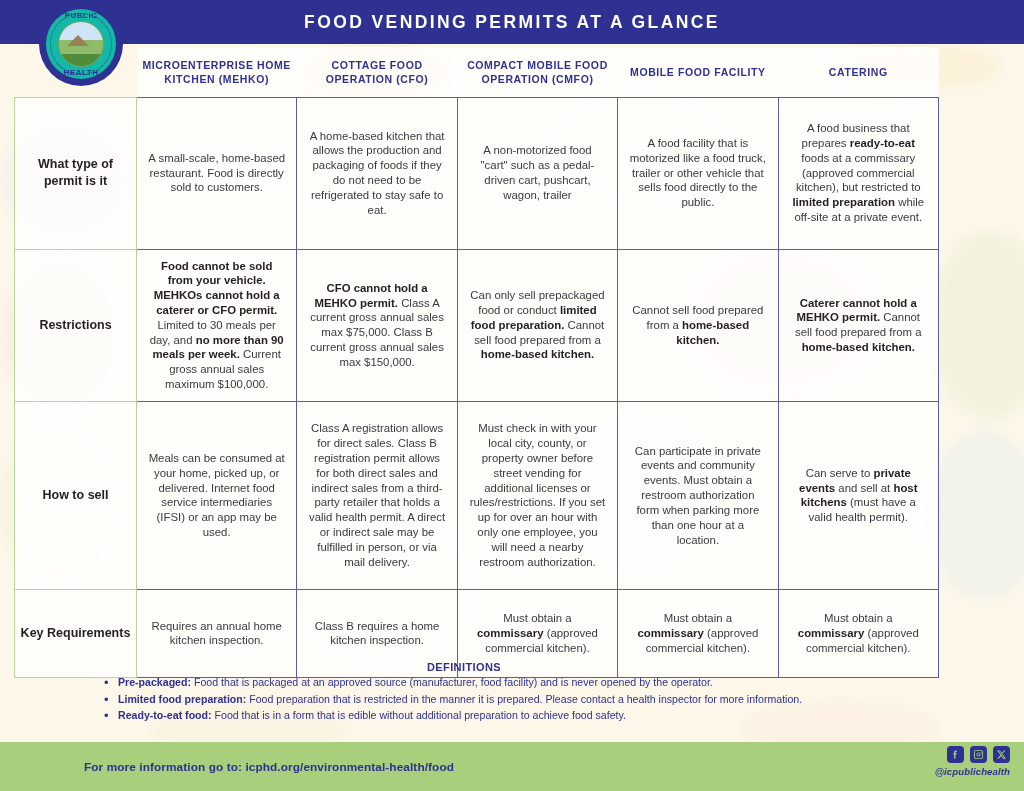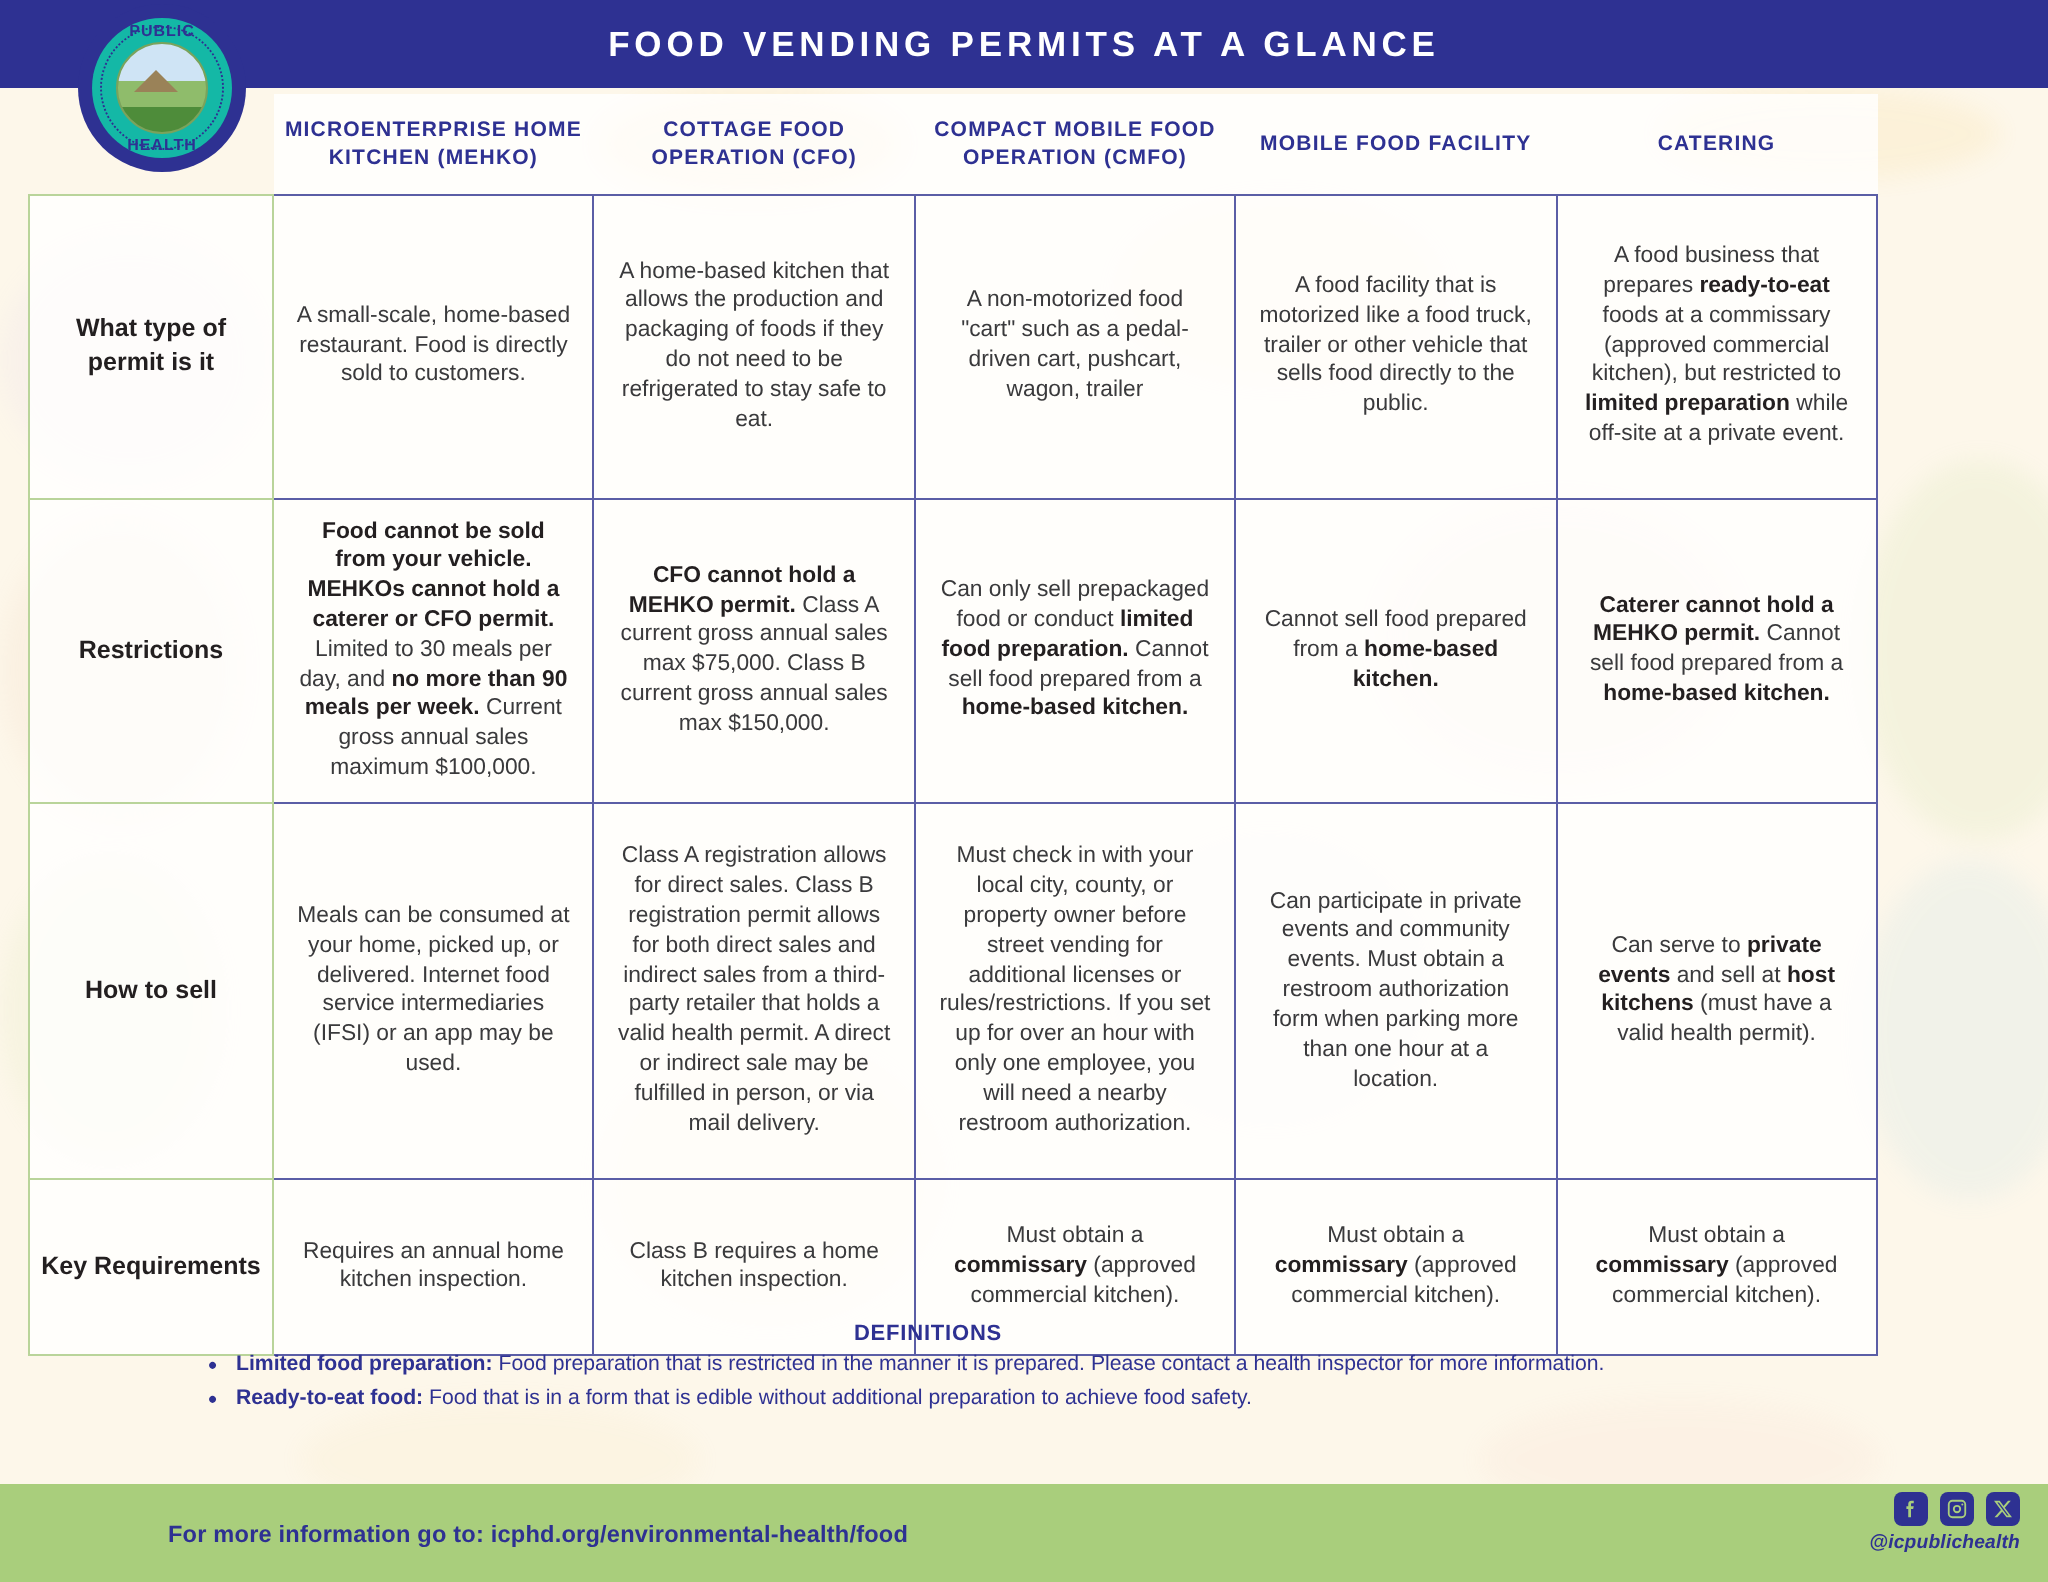--- a/index.html
+++ b/index.html
@@ -322,20 +322,23 @@
         <td class="cell">Must obtain a <b>commissary</b> (approved commercial kitchen).</td>
         <td class="cell">Must obtain a <b>commissary</b> (approved commercial kitchen).</td>
       </tr>
     </tbody>
   </table>
 </div>
 
 <div id="definitions">
   <div id="defs-title">DEFINITIONS</div>
   <ul class="defs">
+    <li>
+      <span class="term">Pre-packaged:</span><span> Food that is packaged at an approved source (manufacturer, food facility) and is never opened by the operator.</span>
+    </li>
     <li>
       <span class="term">Limited food preparation:</span><span> Food preparation that is restricted in the manner it is prepared. Please contact a health inspector for more information.</span>
     </li>
     <li>
       <span class="term">Ready-to-eat food:</span><span> Food that is in a form that is edible without additional preparation to achieve food safety.</span>
     </li>
   </ul>
 </div>
 
 <div id="footer">

